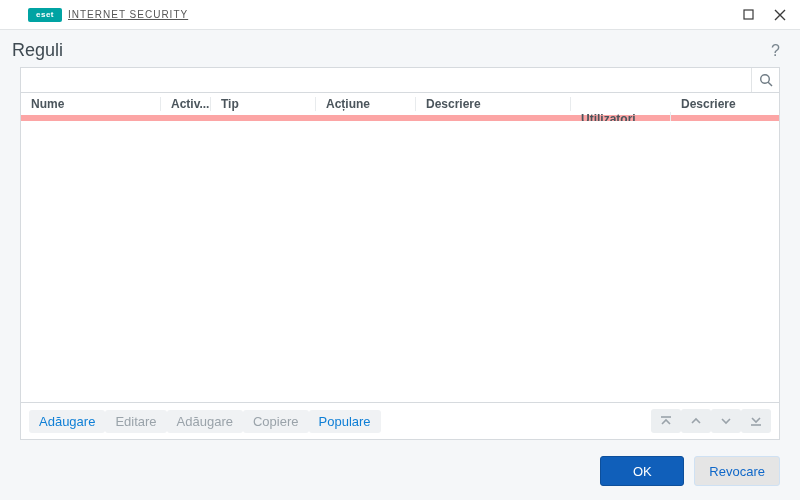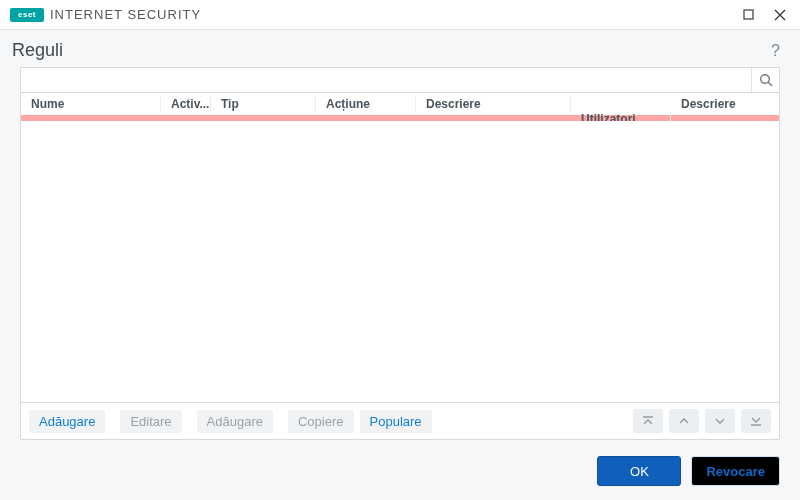--- a/index.html
+++ b/index.html
@@ -13,45 +13,46 @@
   overflow: hidden;
   display: flex;
   flex-direction: column;
 }
 .titlebar {
   display: flex;
   align-items: center;
   height: 30px;
   background: #fff;
   border-bottom: 1px solid #e1e4e6;
-  padding: 0 6px 0 10px;
+  padding: 0 6px 0 28px;
 }
 .brand {
   display: flex;
   align-items: center;
   gap: 6px;
 }
 .brand-logo {
   width: 34px;
   height: 14px;
   background: #00a3a3;
   border-radius: 2px;
   color: #fff;
   font-size: 8px;
   font-weight: bold;
   display: flex;
   align-items: center;
   justify-content: center;
   letter-spacing: 0.5px;
 }
 .brand-text {
-  font-size: 13px;
+  font-size: 10px;
   letter-spacing: 1px;
   color: #565656;
   font-weight: 400;
+  text-decoration: underline;
 }
 .win-controls {
   margin-left: auto;
   display: flex;
   gap: 4px;
 }
 .win-btn {
   width: 28px;
   height: 26px;
   display: flex;
@@ -138,35 +139,33 @@
   flex: 1;
   background: #fff;
 }
 .action-row {
   border: 1px solid #d6dade;
   border-top: none;
   background: #fff;
   padding: 6px 8px;
   display: flex;
   align-items: center;
-  gap: 6px;
 }
 .link-btn {
   border: none;
   background: #f0f2f4;
   color: #0f7fd6;
   font-size: 13px;
   padding: 4px 10px;
   border-radius: 3px;
   cursor: pointer;
 }
 .link-btn.disabled {
   color: #9aa3aa;
   cursor: default;
-  margin-left: 9px;
 }
 .spacer { flex: 1; }
 .icon-btn {
   width: 30px;
   height: 24px;
   background: #eceff1;
   border: none;
   border-radius: 3px;
   display: flex;
   align-items: center;
@@ -188,24 +187,23 @@
   cursor: pointer;
   border: 1px solid transparent;
   padding: 0 14px;
 }
 .btn-primary {
   background: #105fba;
   color: #ffffff;
   border-color: #0d4f9b;
 }
 .btn-secondary {
-  background: #000000;
+  background: #e5e5e5;
   color: #1068c9;
   border-color: #cfe1f3;
-  font-weight: bold;
 }
 </style>
 </head>
 <body>
 
 <div class="titlebar">
   <div class="brand">
     <div class="brand-logo">eset</div>
     <div class="brand-text">INTERNET SECURITY</div>
   </div>

